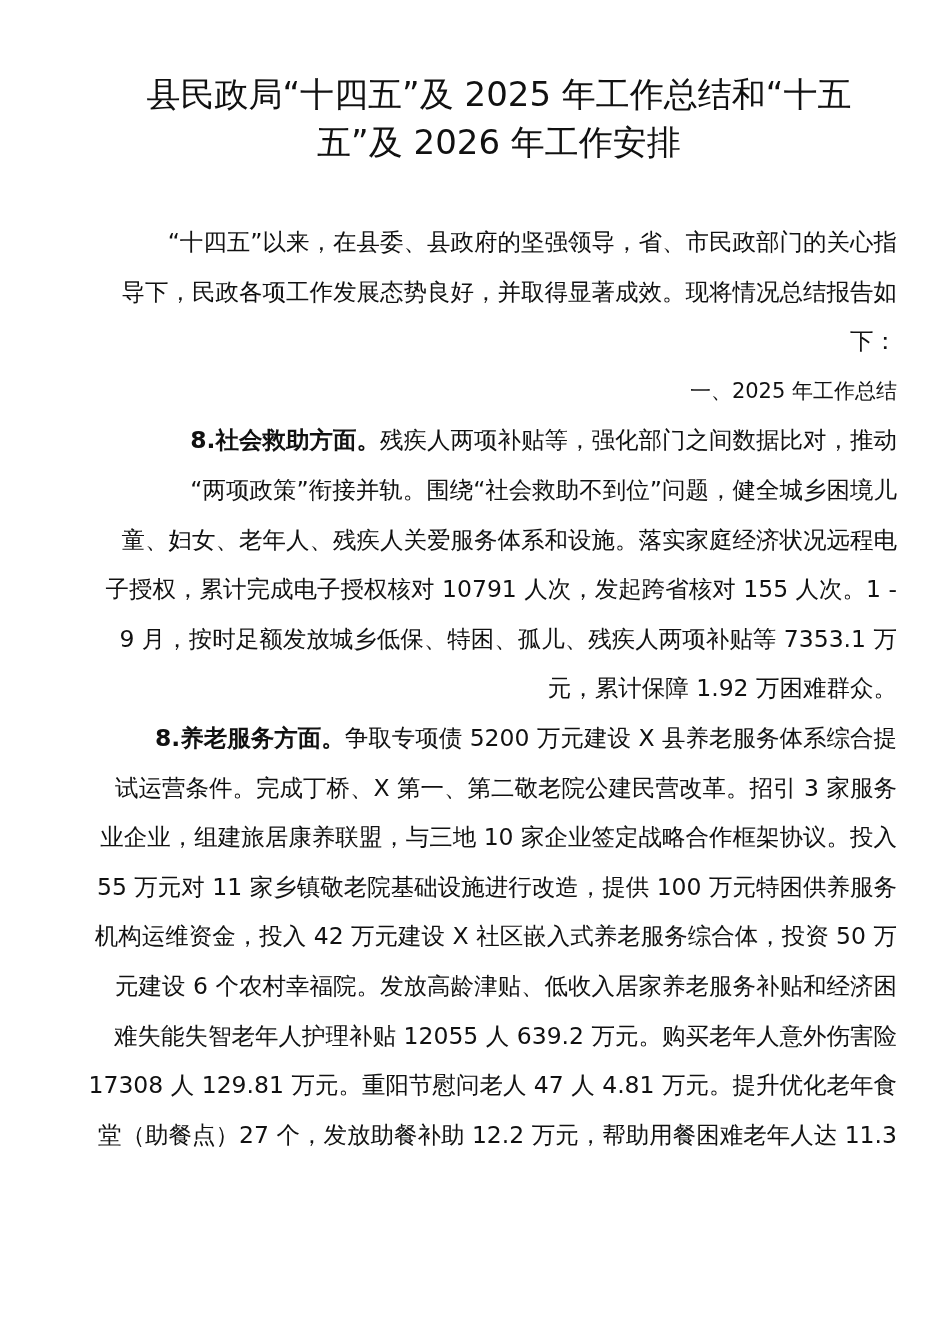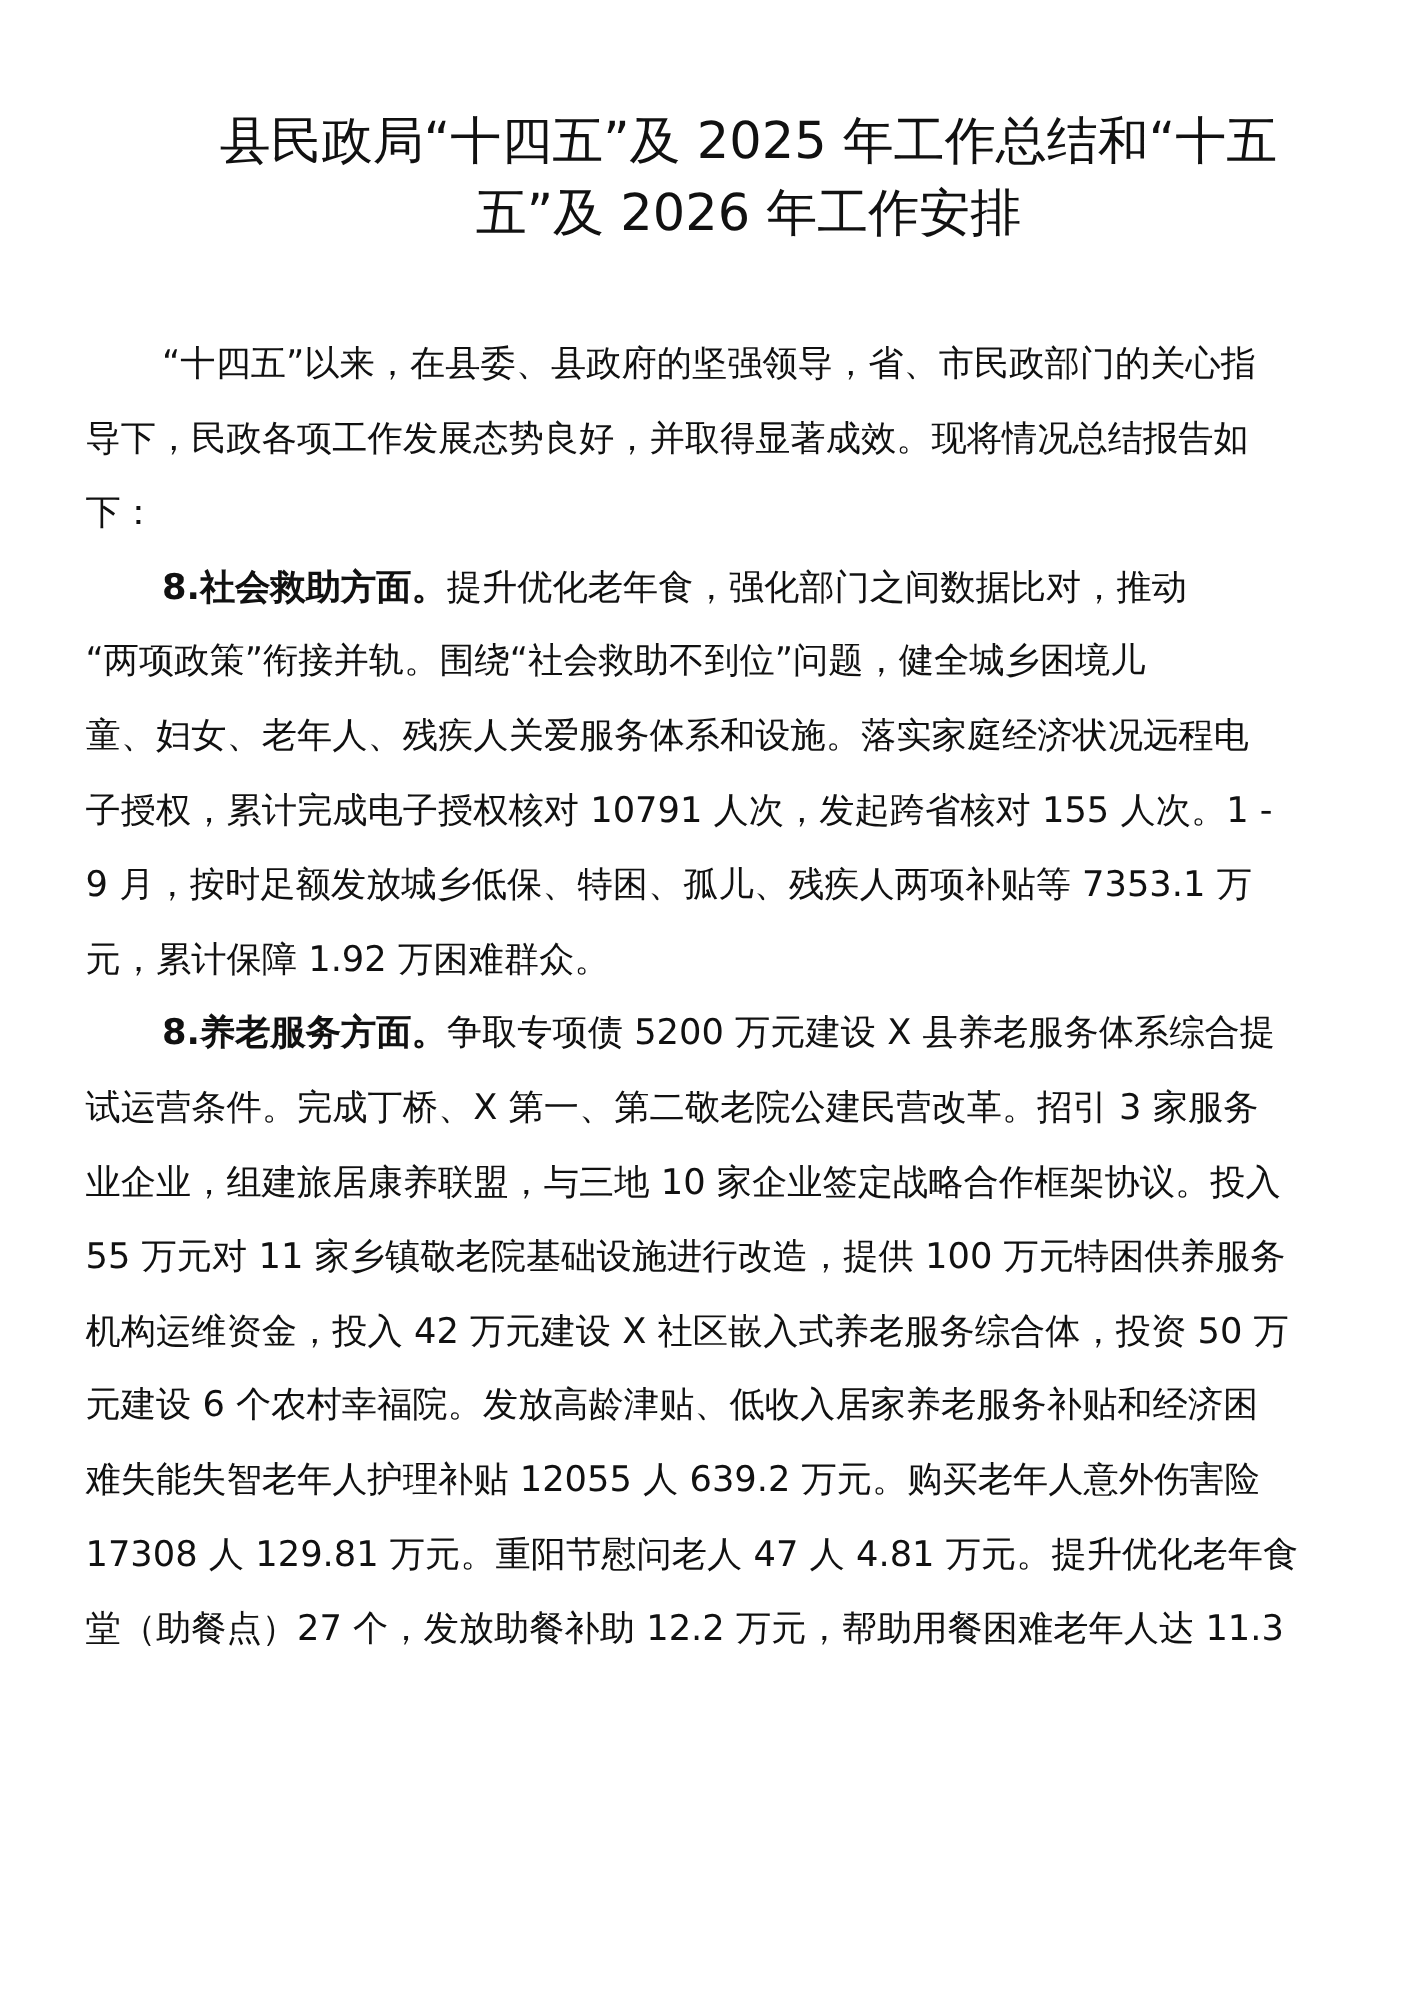--- a/index.html
+++ b/index.html
@@ -38,20 +38,21 @@
       white-space: nowrap;
     }
     .body-text {
       position: absolute;
       left: 57px;
       top: 218px;
       width: 840px;
       font-size: 23.5px;
       line-height: 49.6px;
       color: #111111;
+      text-align: right;
     }
     .line {
       display: block;
       white-space: nowrap;
       height: 49.6px;
     }
     .indent {
       padding-left: 51px;
     }
     .heading-line {
@@ -72,23 +73,24 @@
   </h1>
 
   <div class="body-text">
 
     <div>
       <span class="line indent">“十四五”以来，在县委、县政府的坚强领导，省、市民政部门的关心指</span>
       <span class="line">导下，民政各项工作发展态势良好，并取得显著成效。现将情况总结报告如</span>
       <span class="line">下：</span>
     </div>
 
+    <span class="line indent heading-line">一、2025 年工作总结</span>
 
     <div>
-      <span class="line indent"><span class="bold">8.社会救助方面。</span><span>提升优化老年食，强化部门之间数据比对，推动</span></span>
+      <span class="line indent"><span class="bold">8.社会救助方面。</span><span>残疾人两项补贴等，强化部门之间数据比对，推动</span></span>
       <span class="line">“两项政策”衔接并轨。围绕“社会救助不到位”问题，健全城乡困境儿</span>
       <span class="line">童、妇女、老年人、残疾人关爱服务体系和设施。落实家庭经济状况远程电</span>
       <span class="line">子授权，累计完成电子授权核对 10791 人次，发起跨省核对 155 人次。1 -</span>
       <span class="line">9 月，按时足额发放城乡低保、特困、孤儿、残疾人两项补贴等 7353.1 万</span>
       <span class="line">元，累计保障 1.92 万困难群众。</span>
     </div>
 
     <div>
       <span class="line indent"><span class="bold">8.养老服务方面。</span><span>争取专项债 5200 万元建设 X 县养老服务体系综合提</span></span>
       <span class="line">试运营条件。完成丁桥、X 第一、第二敬老院公建民营改革。招引 3 家服务</span>

